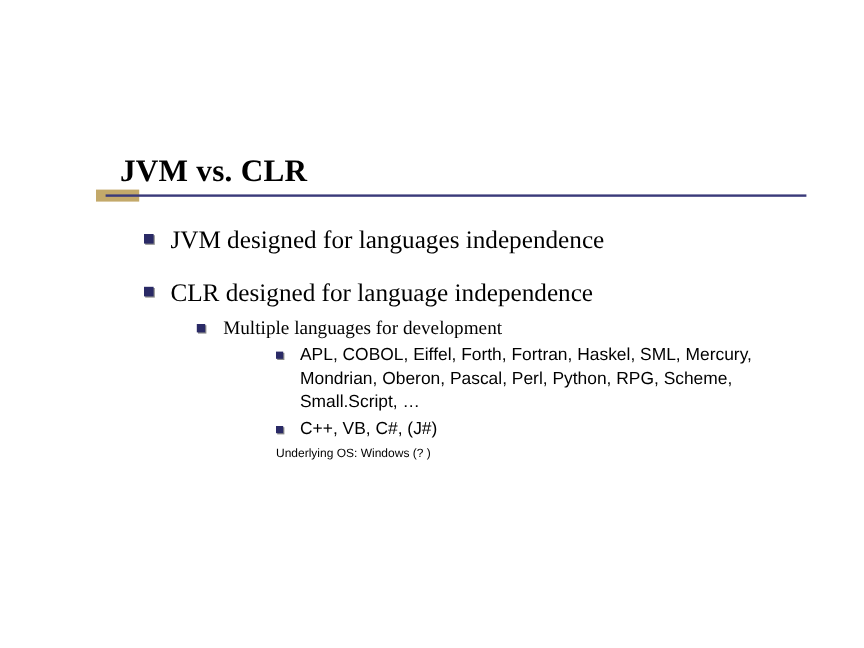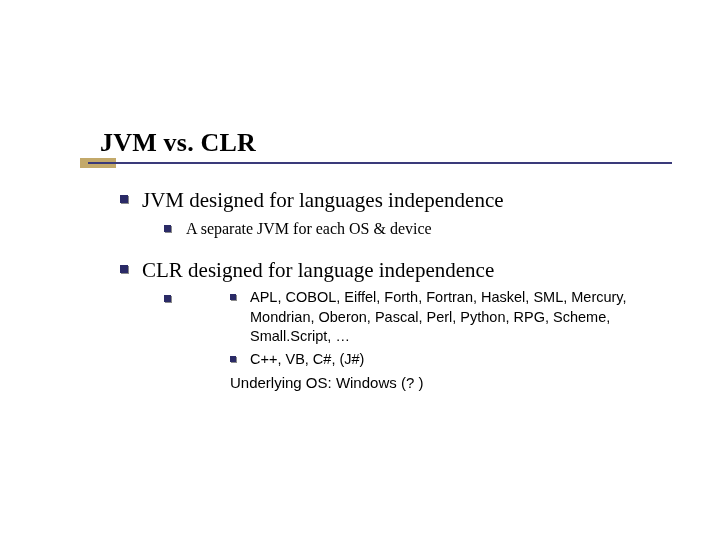--- a/index.html
+++ b/index.html
@@ -11,44 +11,43 @@
   .accent { position: absolute; left: 80px; top: 158px; width: 36px; height: 10px; background: #c3a96a; }
   .content { position: absolute; top: 180px; left: 120px; right: 40px; }
   ul { list-style: none; }
   li { position: relative; }
   .b1 { font-size: 21px; line-height: 1.35; margin-top: 6px; padding-left: 22px; }
   .b1::before { content: ""; position: absolute; left: 0; top: 9px; width: 8px; height: 8px; background: #2a2a66; box-shadow: 1px 1px 0 #8a8a8a; }
   .b2 { font-size: 16px; line-height: 1.35; margin-top: 4px; padding-left: 22px; margin-left: 22px; }
   .b2::before { content: ""; position: absolute; left: 0; top: 7px; width: 7px; height: 7px; background: #2a2a66; box-shadow: 1px 1px 0 #8a8a8a; }
   .b3 { font-size: 14.5px; line-height: 1.35; margin-top: 3px; padding-left: 20px; margin-left: 44px; font-family: Arial, Helvetica, sans-serif; }
   .b3::before { content: ""; position: absolute; left: 0; top: 6px; width: 6px; height: 6px; background: #2a2a66; box-shadow: 1px 1px 0 #8a8a8a; }
-  .b3-plain { font-size: 15px; line-height: 1.35; margin-top: 3px; margin-left: 44px; font-family: Arial, Helvetica, sans-serif; }
+  .b3-plain { font-size: 10px; line-height: 1.35; margin-top: 3px; margin-left: 44px; font-family: Arial, Helvetica, sans-serif; }
   .sec { margin-top: 16px; }
 </style>
 </head>
 <body>
 
 <div class="slide">
   <div class="title-wrap">
     <div class="title">JVM vs. CLR</div>
   </div>
   <div class="accent"></div>
   <div class="title-rule"></div>
 
   <div class="content">
     <ul>
       <li class="b1"><span>JVM designed for languages independence</span>
         <ul>
-          <li class="b2"><span>A separate JVM for each OS &amp; device</span></li>
         </ul>
       </li>
 
       <li class="b1 sec"><span>CLR designed for language independence</span>
         <ul>
-          <li class="b2">
+          <li class="b2"><span>Multiple languages for development</span>
             <ul>
               <li class="b3"><span>APL, COBOL, Eiffel, Forth, Fortran, Haskel, SML, Mercury, Mondrian, Oberon, Pascal, Perl, Python, RPG, Scheme, Small.Script, …</span></li>
               <li class="b3"><span>C++, VB, C#, (J#)</span></li>
             </ul>
             <div class="b3-plain">Underlying OS: Windows (? )</div>
           </li>
         </ul>
       </li>
     </ul>
   </div>

